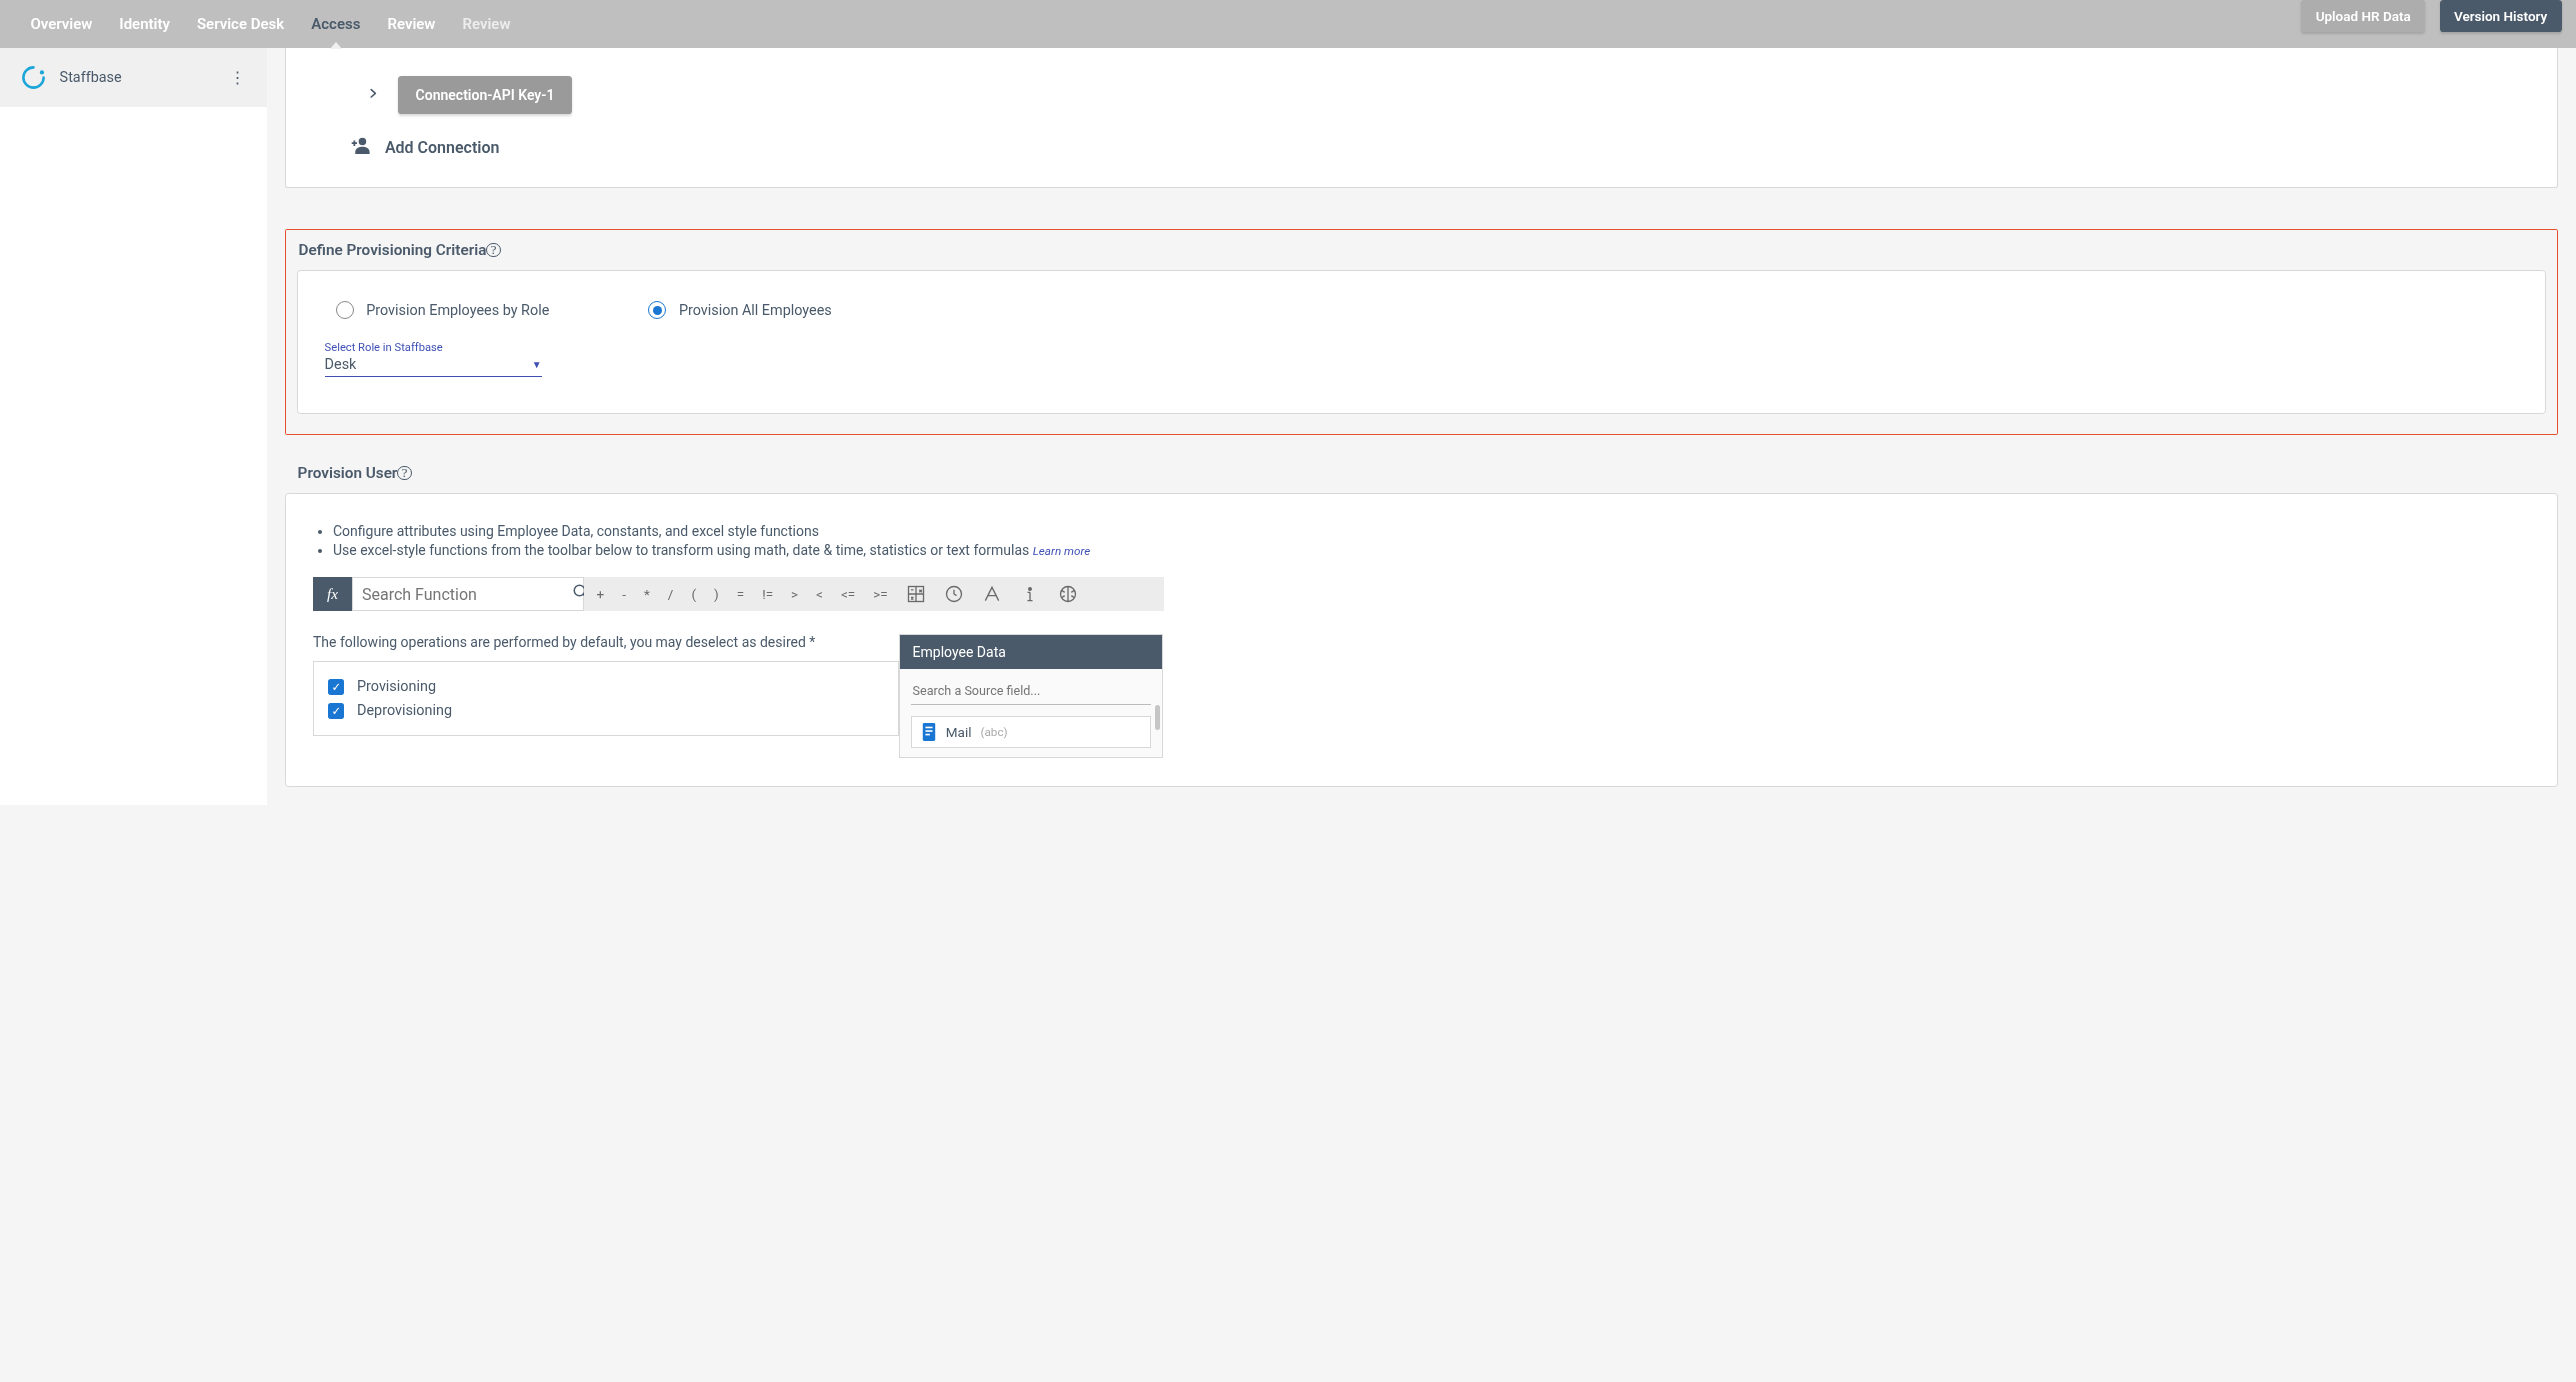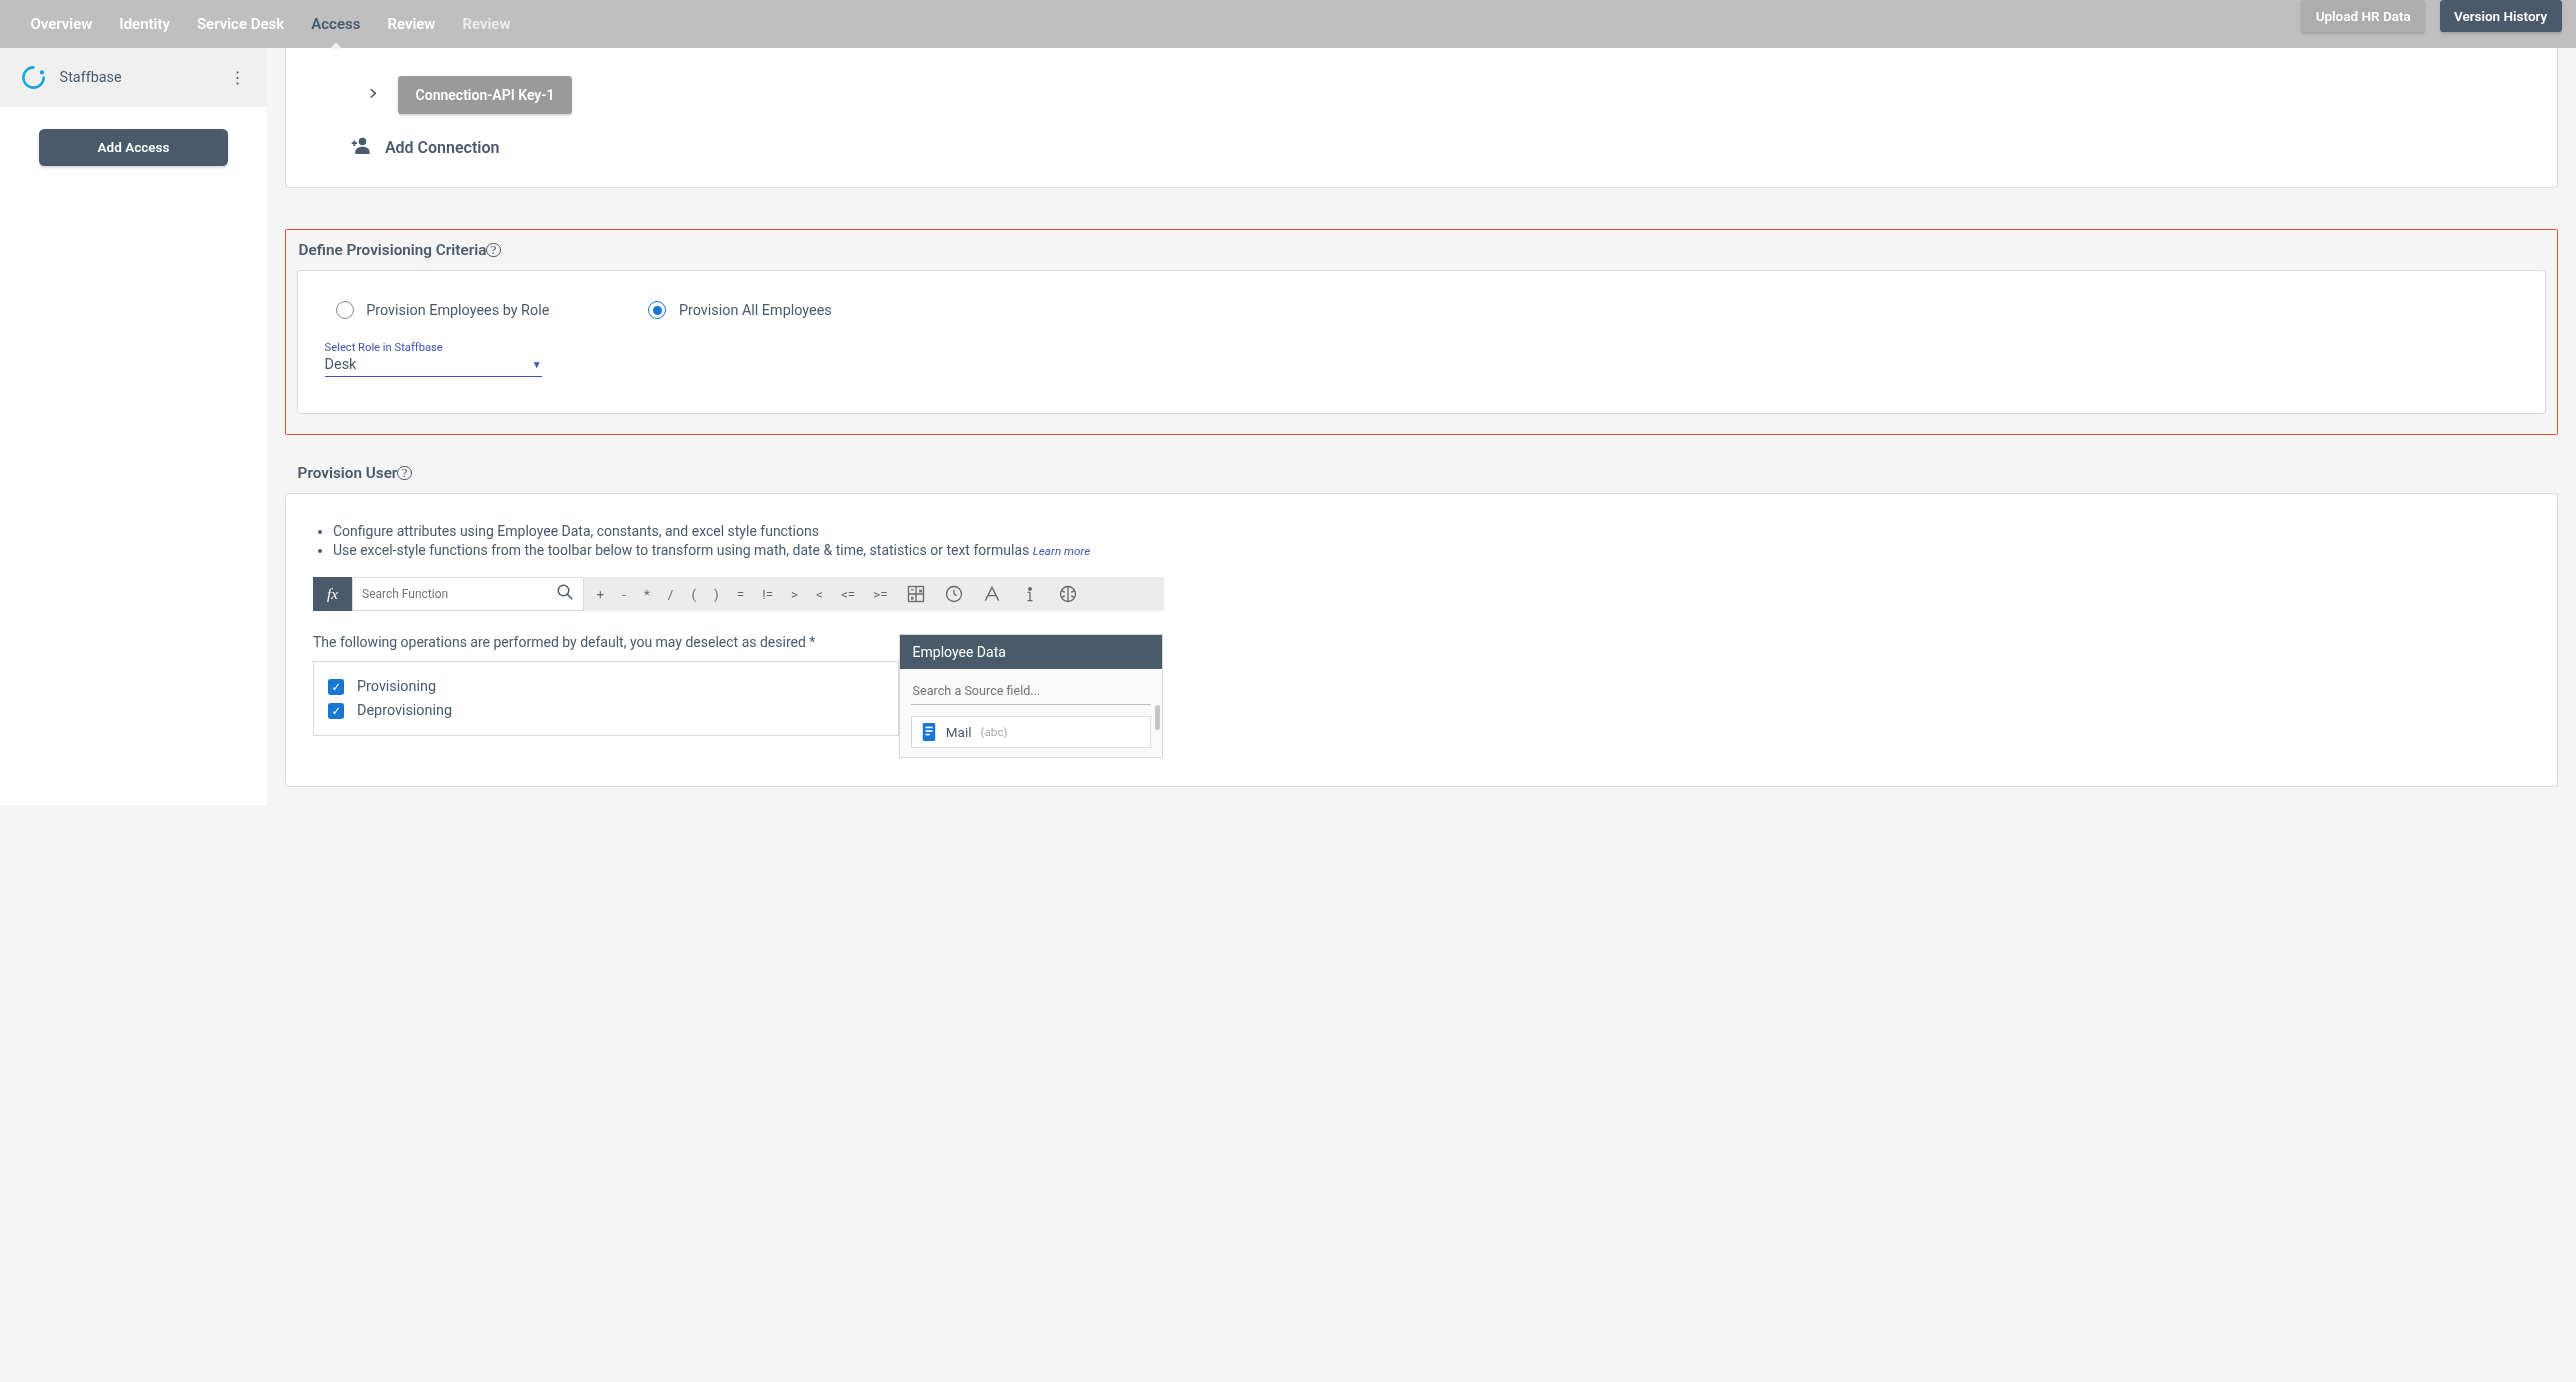--- a/index.html
+++ b/index.html
@@ -297,21 +297,21 @@
       align-items: center;
       width: 232px;
       padding: 0 9px;
       gap: 7.2px;
       background: #fff;
     }
     .search-fn input {
       border: none;
       outline: none;
       flex-grow: 1;
-      font-size: 12px;
+      font-size: 16px;
       color: #4a5a6a;
     }
     .search-icon-sm svg {
       width: 18px;
       height: 18px;
     }
     .ops-bar {
       background: #ececec;
       display: flex;
       align-items: center;
@@ -450,23 +450,20 @@
   <div class="sidebar">
     <div class="sidebar-app">
       <span class="app-logo">
         <svg viewBox="0 0 32 32" fill="none">
           <path d="M16 4 A12 12 0 1 0 28 16" stroke="#1ba5d8" stroke-width="3" fill="none" stroke-linecap="round"></path>
           <circle cx="26" cy="10" r="2.5" fill="#1ba5d8"></circle>
         </svg>
       </span>
       <span class="app-name">Staffbase</span>
       <span class="kebab">⋮</span>
-    </div>
-    <div class="sidebar-btn-wrap">
-      <button class="sidebar-btn">Add Access</button>
     </div>
   </div>
 
   <div class="main">
     <div class="panel panel-top">
       <div class="connection-row">
         <span class="chevron-right">
           <svg width="12.6" height="12.6" viewBox="0 0 24 24" fill="none">
               <path d="M8 5l8 7-8 7" stroke="#4a5a6a" stroke-width="3" stroke-linecap="round" stroke-linejoin="round"></path>
             </svg>

